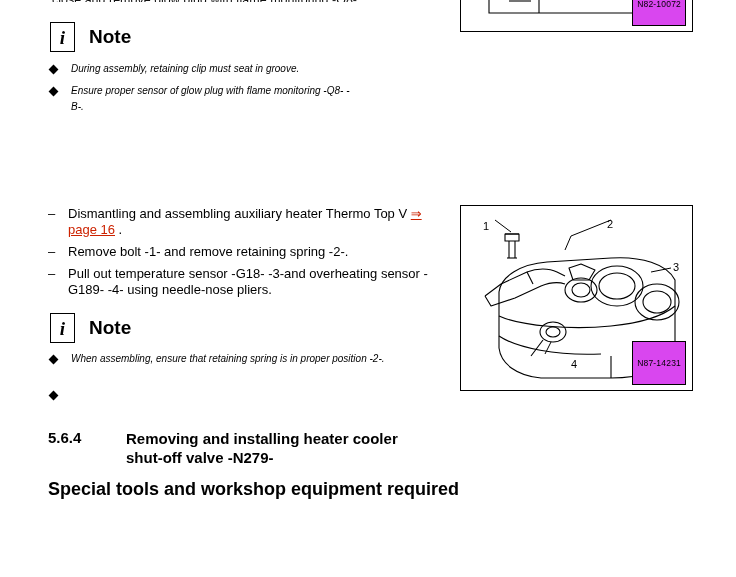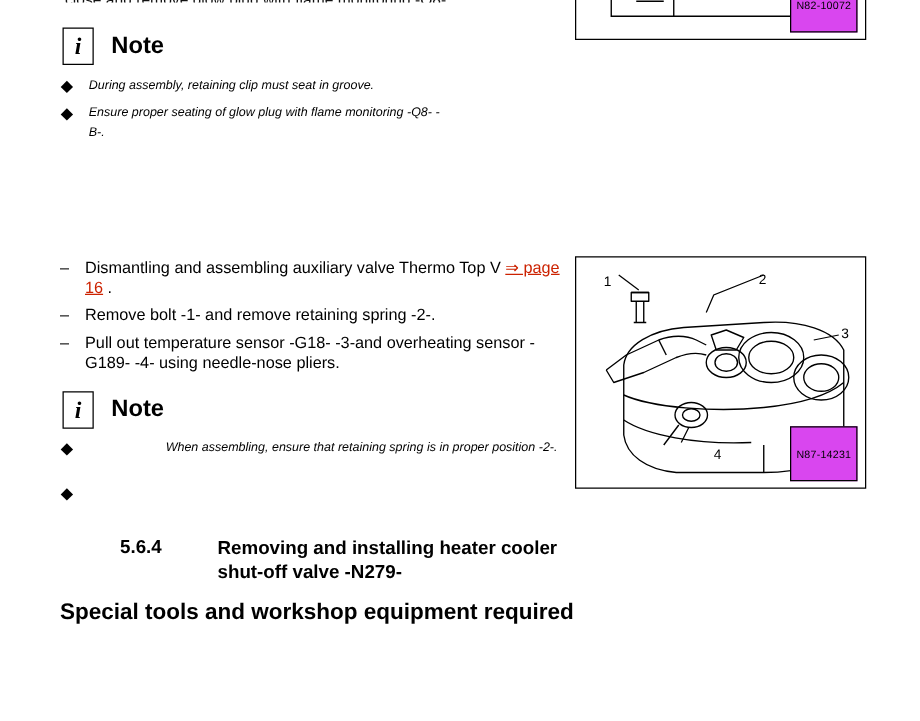--- a/index.html
+++ b/index.html
@@ -183,56 +183,56 @@
     <div class="note-label">Note</div>
   </div>
 
   <div class="bullet-row" style="left:50px; top:61px;">
     <div class="diamond"></div>
     <div class="bullet-text">During assembly, retaining clip must seat in groove.</div>
   </div>
 
   <div class="bullet-row" style="left:50px; top:83px;">
     <div class="diamond"></div>
-    <div class="bullet-text" style="width:290px;">Ensure proper seating of glow plug with flame monitoring -Q8- -B-.</div>
+    <div class="bullet-text" style="width:290px;">Ensure proper sensor of glow plug with flame monitoring -Q8- -B-.</div>
   </div>
 
 
   <div class="dash-row" style="left:48px; top:206px;">
     <div class="dash">–</div>
     <div class="dash-text" style="width:380px;">
-      <span>Dismantling and assembling auxiliary valve Thermo Top V </span><a class="link" href="#">⇒ page 16</a><span> .</span>
+      <span>Dismantling and assembling auxiliary heater Thermo Top V </span><a class="link" href="#">⇒ page 16</a><span> .</span>
     </div>
   </div>
 
   <div class="dash-row" style="left:48px; top:244px;">
     <div class="dash">–</div>
     <div class="dash-text" style="width:380px;">Remove bolt -1- and remove retaining spring -2-.</div>
   </div>
 
   <div class="dash-row" style="left:48px; top:266px;">
     <div class="dash">–</div>
     <div class="dash-text" style="width:390px;">Pull out temperature sensor -G18- -3-and overheating sensor -G189- -4- using needle-nose pliers.</div>
   </div>
 
   <div class="note-block" style="left:50px; top:313px;">
     <div class="note-icon">i</div>
     <div class="note-label">Note</div>
   </div>
 
-  <div class="bullet-row" style="left:50px; top:351px;text-align:right;">
+  <div class="bullet-row" style="left:50px; top:351px;">
     <div class="diamond"></div>
     <div class="bullet-text" style="width:375px;">When assembling, ensure that retaining spring is in proper position -2-.</div>
   </div>
 
   <div class="bullet-row" style="left:50px; top:387px;">
     <div class="diamond"></div>
   </div>
 
-  <div class="section" style="left:48px; top:429px;margin-left:48px;">
+  <div class="section" style="left:48px; top:429px;">
     <div class="sec-num">5.6.4</div>
     <div class="sec-title" style="width:300px;">Removing and installing heater cooler shut-off valve -N279-</div>
   </div>
 
   <div class="subhead" style="left:48px; top:479px;">Special tools and workshop equipment required</div>
 
   <div class="figure" style="left:460px; top:205px; width:233px; height:186px;">
     <svg width="231" height="184" viewBox="0 0 231 184">
       <g stroke="#000" fill="none" stroke-width="1.1" stroke-linejoin="round">
 

